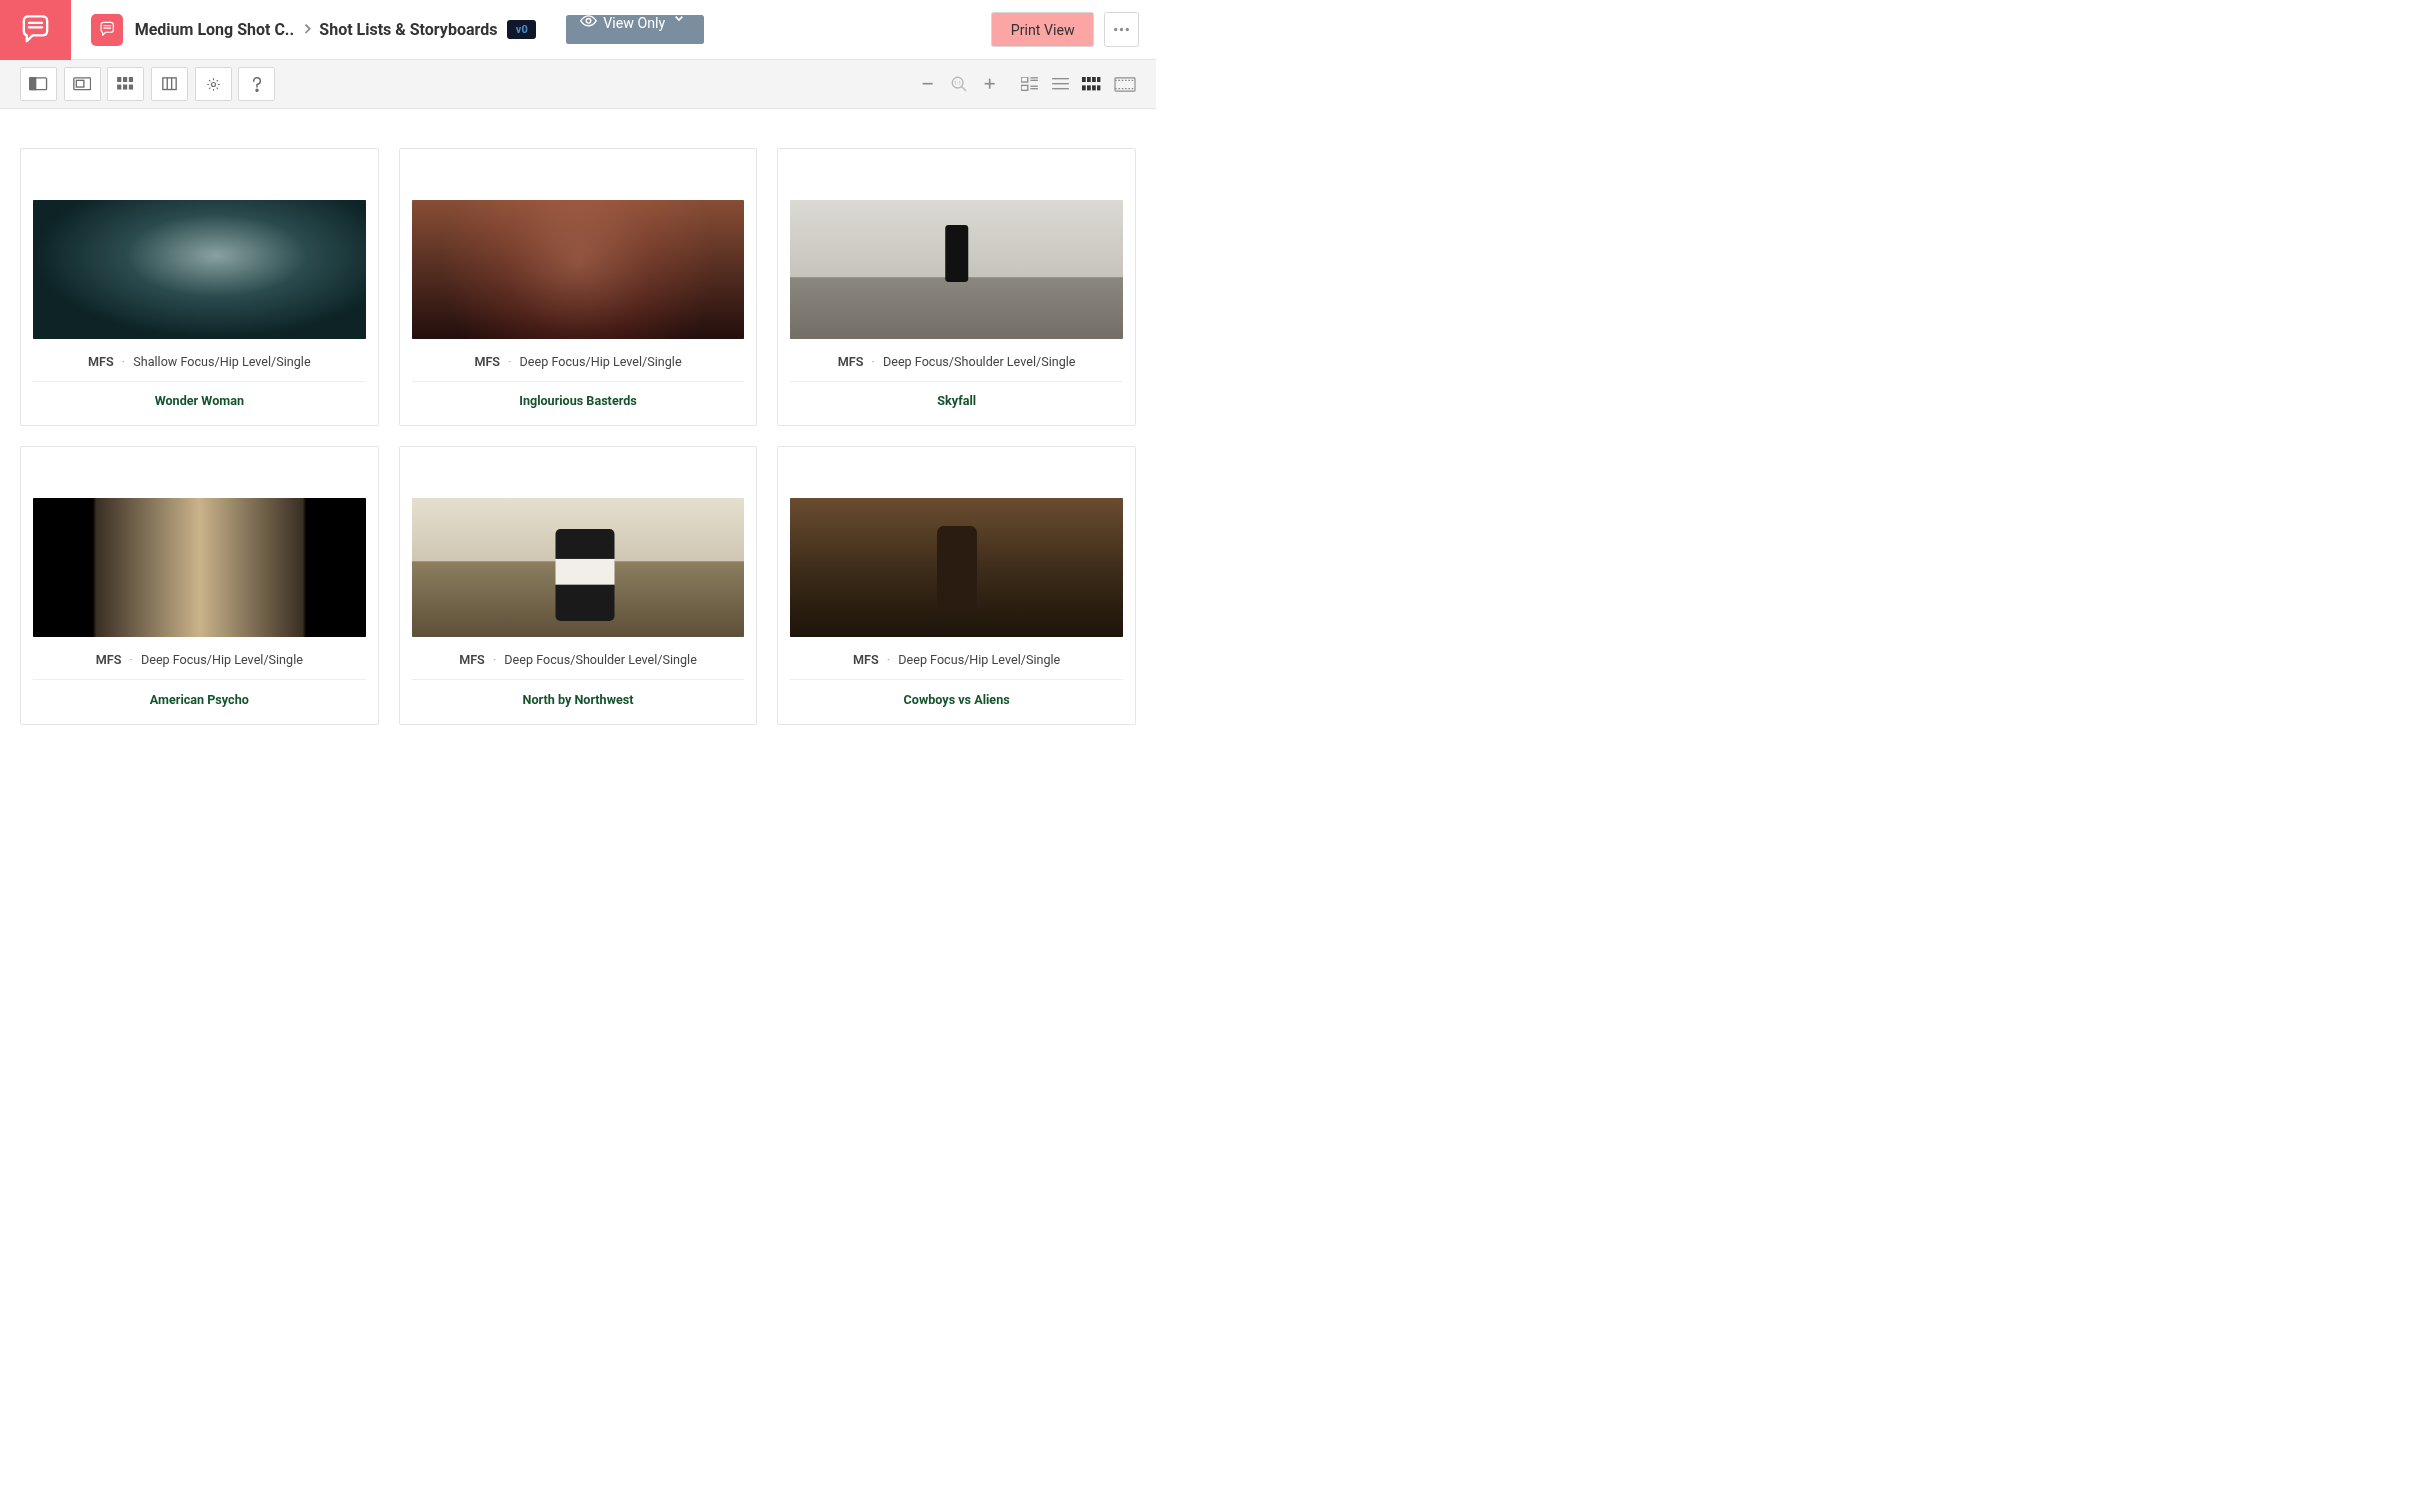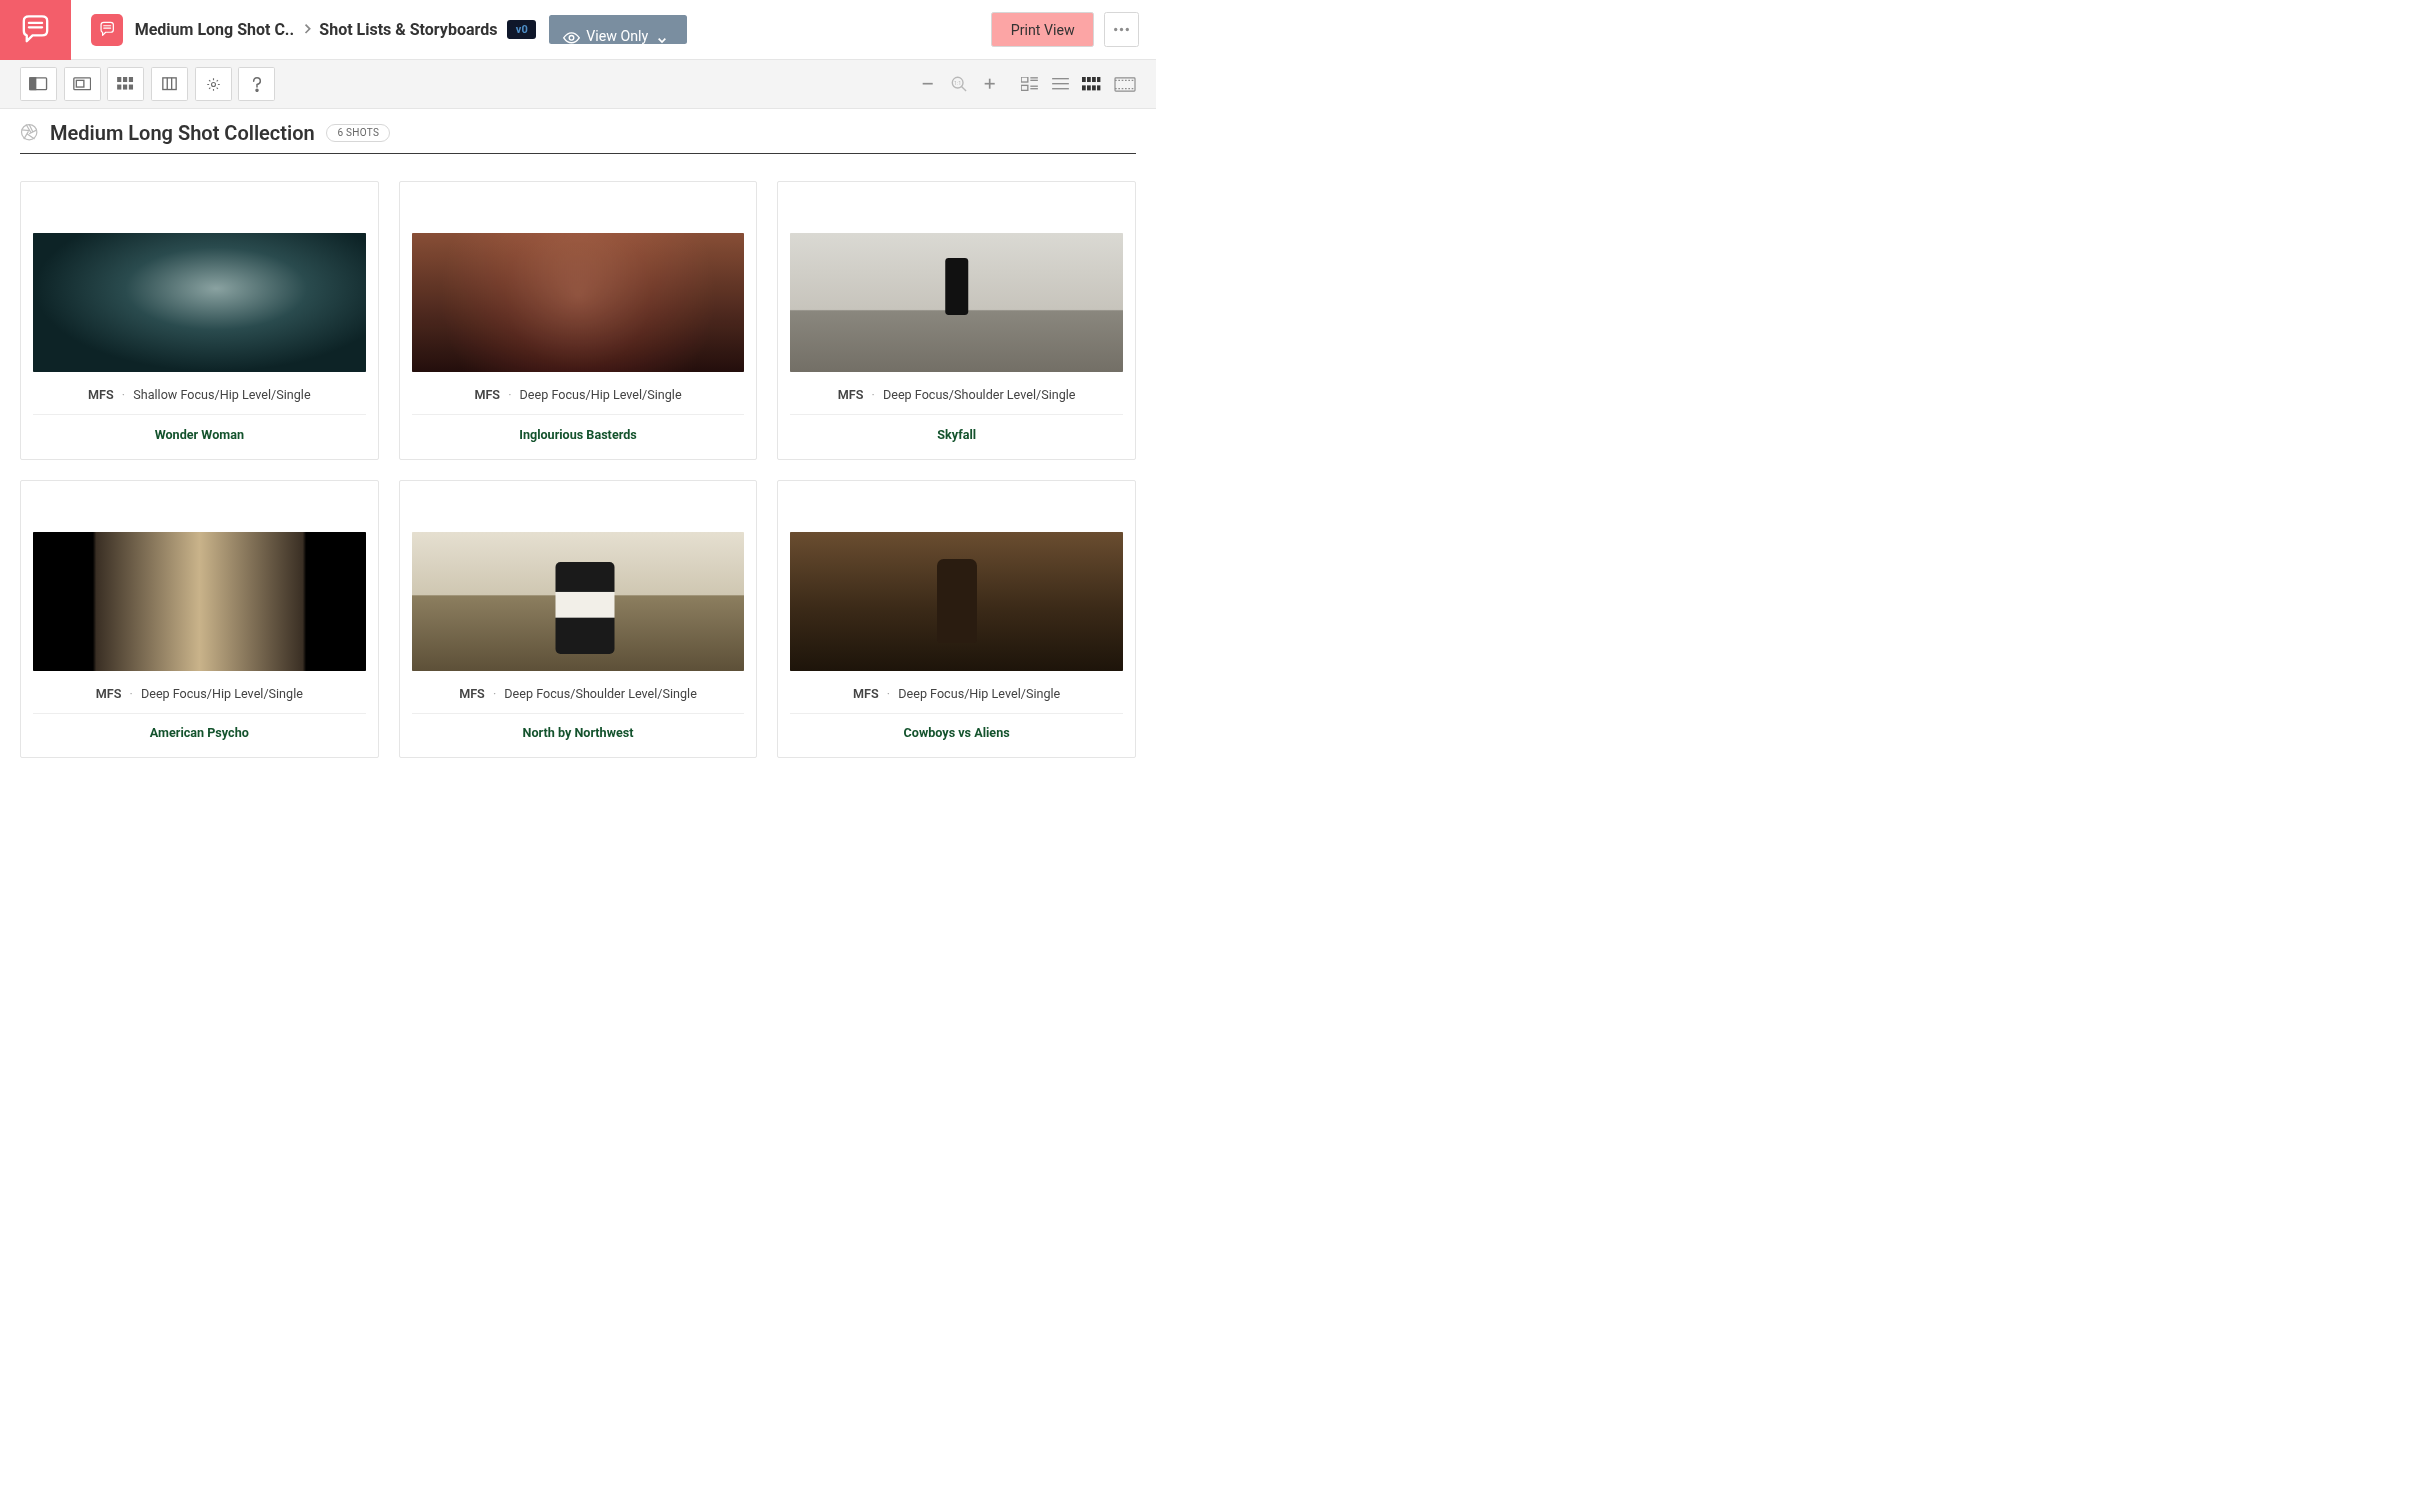--- a/index.html
+++ b/index.html
@@ -6,21 +6,21 @@
 body { font-family: -apple-system, BlinkMacSystemFont, "Segoe UI", Roboto, Helvetica, Arial, sans-serif; background: #fff; color: #333; font-size: 11.7px; width: 1156px; }
 .topbar { display: flex; align-items: center; height: 60px; border-bottom: 0.8px solid #e5e5e5; padding-right: 17px; }
 .logo-block { width: 71px; height: 60px; background: #f35e6a; display: flex; align-items: center; justify-content: center; }
 .logo-block svg { width: 35px; height: 35px; }
 .mini-logo { width: 32px; height: 32px; background: #f35e6a; border-radius: 5px; display: flex; align-items: center; justify-content: center; margin-left: 20px; margin-right: 11.7px; }
 .mini-logo svg { width: 18.4px; height: 18.4px; }
 .breadcrumb { display: flex; align-items: center; font-size: 16px; color: #333; }
 .breadcrumb .crumb { white-space: nowrap; font-weight: bold; }
 .breadcrumb .sep { margin: 0 8.4px; color: #888; }
 .version-chip { background: #0f172a; color: #4e8ec6; font-size: 11px; font-weight: 700; padding: 3.4px 8.4px; border-radius: 3px; margin-left: 10px; }
-.view-btn { display: flex; align-items: flex-end; background: #7a8ea0; color: #fff; border-radius: 2.5px; padding: 0 13.4px; height: 29px; margin-left: 13px; font-size: 14.2px; cursor: pointer; }
+.view-btn { display: flex; align-items: flex-start; background: #7a8ea0; color: #fff; border-radius: 2.5px; padding: 0 13.4px; height: 29px; margin-left: 30px; font-size: 14.2px; cursor: pointer; }
 .view-btn svg { margin-right: 6.7px; }
 .view-btn .caret { margin-left: 8.4px; }
 .spacer { flex: 1; }
 .print-btn { border: 0.8px solid #d7d7d7; border-radius: 2.5px; padding: 0 18.4px; height: 35px; display: flex; align-items: center; font-size: 14.2px; color: #333; cursor: pointer; background: #fca5a5; }
 .more-btn { border: 0.8px solid #d7d7d7; border-radius: 2.5px; width: 35px; height: 35px; display: flex; align-items: center; justify-content: center; margin-left: 10px; cursor: pointer; background: #fff; }
 
 .toolbar { display: flex; align-items: center; height: 49px; background: #f4f4f4; border-bottom: 0.8px solid #e5e5e5; padding: 0 20px; }
 .tool-btn { width: 37px; height: 34px; border: 0.8px solid #d7d7d7; background: #fff; border-radius: 1.7px; display: flex; align-items: center; justify-content: center; margin-right: 6.7px; cursor: pointer; color: #6d6d6d; }
 .zoom-group { display: flex; align-items: center; gap: 15px; color: #8d8d8d; margin-right: 25px; }
 .zoom-group span, .zoom-group svg { cursor: pointer; }
@@ -186,28 +186,20 @@
       </svg>
     <svg width="22" height="15" viewBox="0 0 26 18" fill="none" stroke="#8d8d8d" stroke-width="1.4">
         <rect x="1" y="1" width="24" height="16" rx="1"></rect>
         <line x1="1" y1="4" x2="25" y2="4" stroke-dasharray="2 2"></line>
         <line x1="1" y1="14" x2="25" y2="14" stroke-dasharray="2 2"></line>
       </svg>
   </div>
 </div>
 
 <div class="content">
-  <div class="title-row">
-    <svg class="aperture" width="18.4" height="18.4" viewBox="0 0 24 24" fill="none" stroke="#bcbcbc" stroke-width="1.6">
-        <circle cx="12" cy="12" r="10"></circle>
-        <path d="M12 2 L17 12 M22 9 L12 14 M19 21 L9 14 M5 21 L11 11 M2 9 L13 10 M8 2 L14 12"></path>
-      </svg>
-    <h1>Medium Long Shot Collection</h1>
-    <span class="shots-chip">6 SHOTS</span>
-  </div>
 
   <div class="grid" id="grid">
       <div class="card">
     <div class="thumb thumb-0"></div>
     <div class="meta">
       <span class="shot-size">MFS</span>
       <span class="dot">·</span>
       <span>Shallow Focus/Hip Level/Single</span>
     </div>
     <div class="film">Wonder Woman</div>

